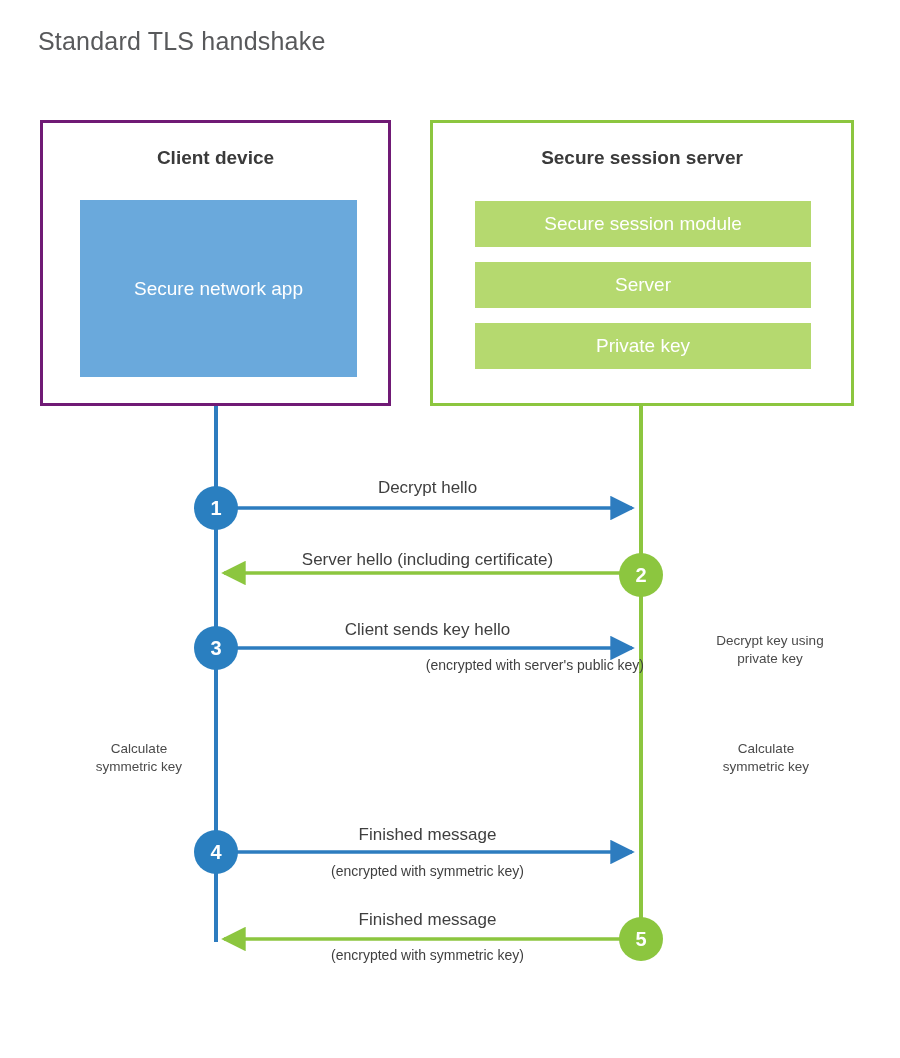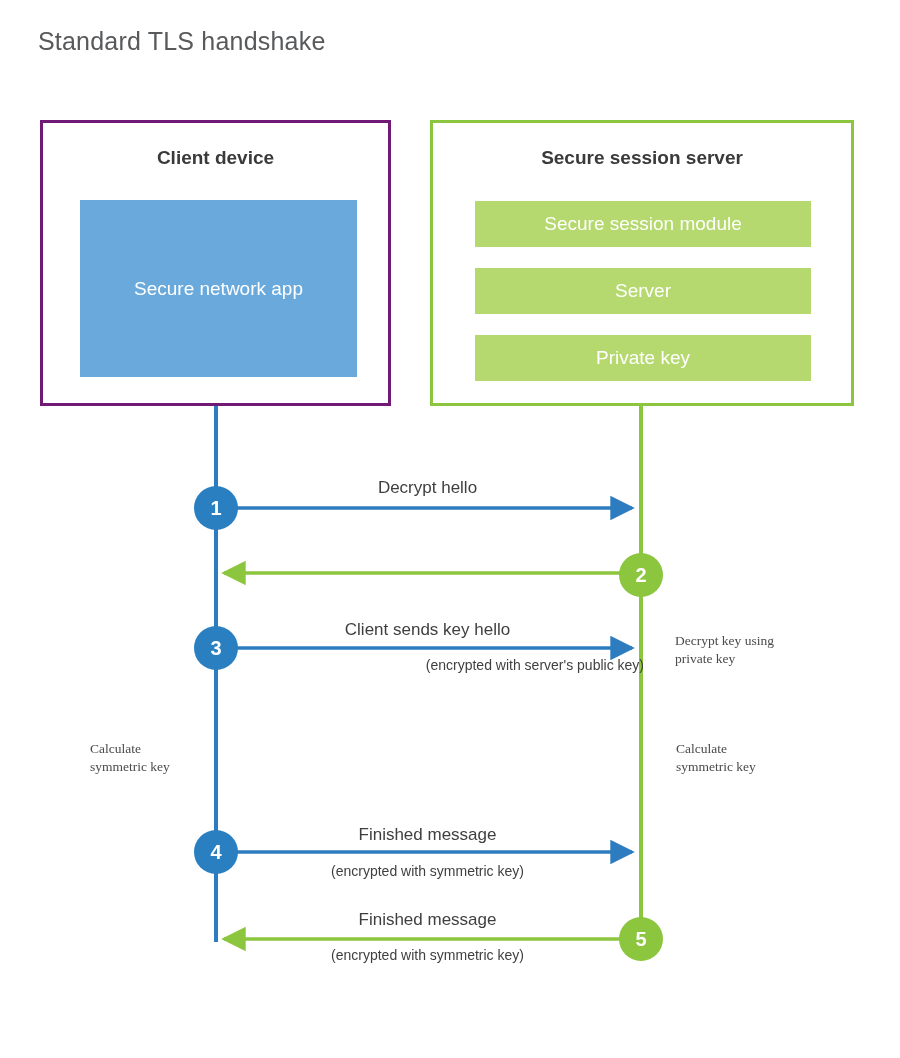--- a/index.html
+++ b/index.html
@@ -87,21 +87,21 @@
     top: 78px;
     width: 336px;
   }
   .module-bar {
     background: #b5d96f;
     color: #ffffff;
     font-size: 19px;
     height: 46px;
     line-height: 46px;
     text-align: center;
-    margin-bottom: 21px;
+    margin-bottom: 15px;
   }
   .module-bar:last-child { margin-bottom: 0; }
 
   
   .lifeline {
     position: absolute;
     width: 4px;
   }
   #client-lifeline {
     left: 214px;
@@ -156,21 +156,21 @@
     white-space: nowrap;
     text-align: center;
   }
   .side-note {
     position: absolute;
     font-size: 13.5px;
     color: #4a4a4a;
     line-height: 1.35;
     white-space: pre-line;
   }
-  .note-right { text-align: left; font-family: Liberation Serif, serif; }
+  .note-right { text-align: center; }
 </style>
 </head>
 <body>
 
 <div id="stage">
 
   <div class="page-title">Standard TLS handshake</div>
 
   <div class="actor-box" id="client-box">
     <div class="actor-title">Client device</div>
@@ -207,20 +207,21 @@
 
     <line x1="216" y1="852" x2="632" y2="852" stroke="#2d7cbf" stroke-width="3.5" marker-end="url(#head-blue)"></line>
 
     <line x1="639" y1="939" x2="224" y2="939" stroke="#8cc63f" stroke-width="3.5" marker-end="url(#head-green)"></line>
   </svg>
 
   <div class="step-circle step-blue" style="left:194px; top:486px;">1</div>
   <div class="msg-label" style="left:216px; top:478px; width:423px;">Decrypt hello</div>
 
   <div class="step-circle step-green" style="left:619px; top:553px;">2</div>
+  <div class="msg-label" style="left:216px; top:550px; width:423px;">Server hello (including certificate)</div>
 
   <div class="step-circle step-blue" style="left:194px; top:626px;">3</div>
   <div class="msg-label" style="left:216px; top:620px; width:423px;">Client sends key hello</div>
   <div class="msg-sub" style="left:221px; top:657px; width:423px;text-align:right;">(encrypted with server's public key)</div>
 
   <div class="side-note note-right" style="left:675px; top:632px; width:190px;">Decrypt key using
 private key</div>
 
   <div class="side-note note-right" style="left:90px; top:740px; width:98px;">Calculate
 symmetric key</div>

